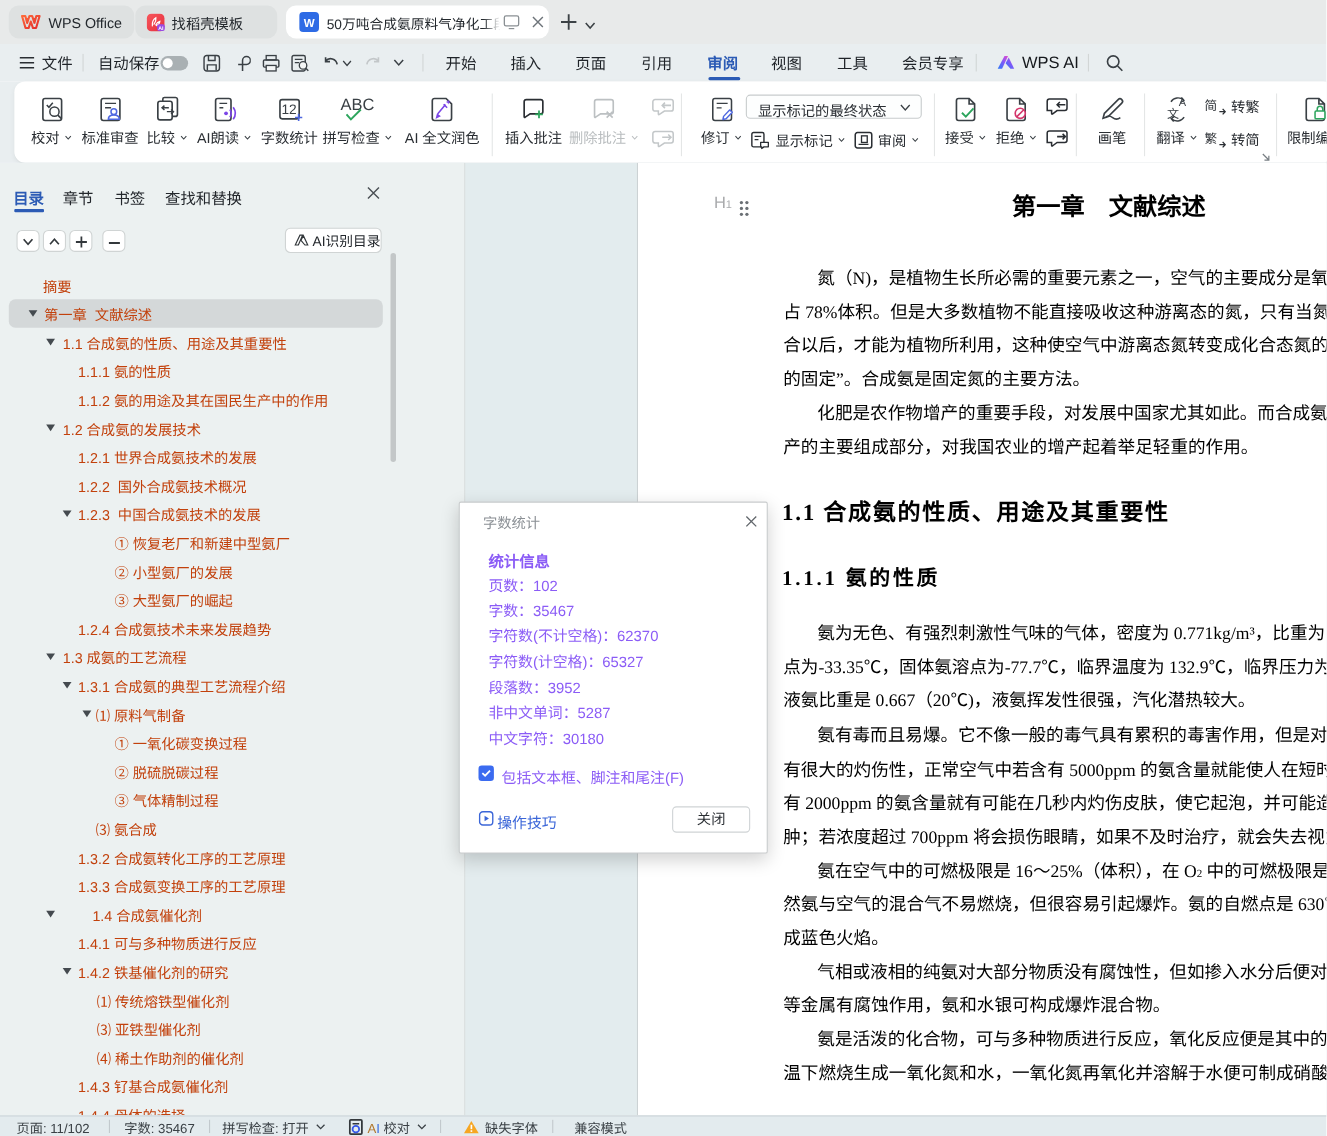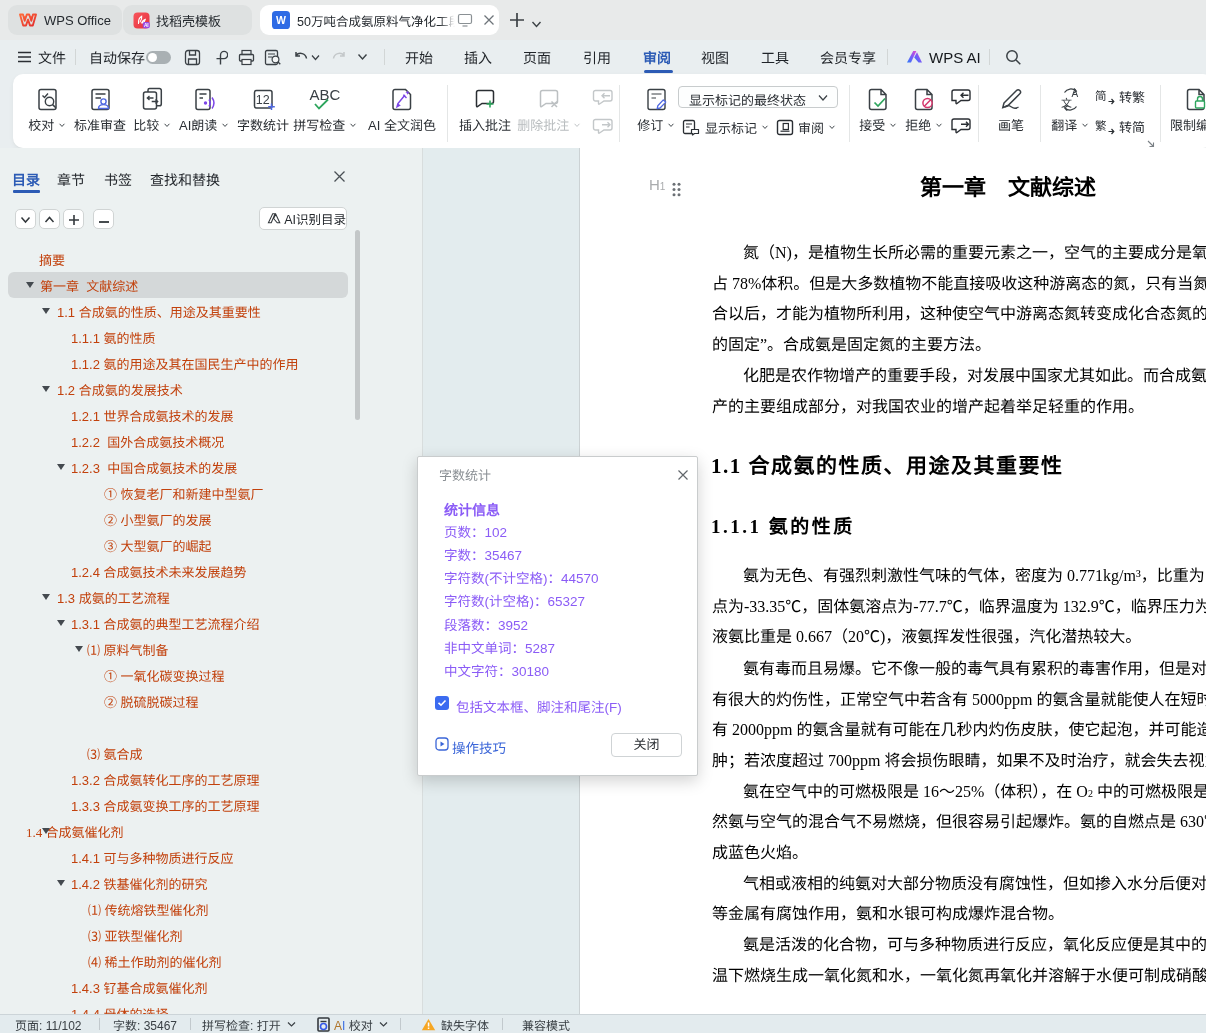--- a/index.html
+++ b/index.html
@@ -500,32 +500,35 @@
     <div class="trow" style="top:488px;">
         <i class="tarr" style="left:75px;"></i>
         <span style="margin-left:87px;">⑴ 原料气制备</span>
       </div>
     <div class="trow" style="top:514px;">
         <span style="margin-left:104px;">① 一氧化碳变换过程</span>
       </div>
     <div class="trow" style="top:540px;">
         <span style="margin-left:104px;">② 脱硫脱碳过程</span>
       </div>
+    <div class="trow" style="top:566px;">
+        <span style="margin-left:104px;">③ 气体精制过程</span>
+      </div>
     <div class="trow" style="top:592px;">
         <span style="margin-left:87px;">⑶ 氨合成</span>
       </div>
     <div class="trow" style="top:618px;">
         <span style="margin-left:71px;">1.3.2 合成氨转化工序的工艺原理</span>
       </div>
     <div class="trow" style="top:644px;">
         <span style="margin-left:71px;">1.3.3 合成氨变换工序的工艺原理</span>
       </div>
     <div class="trow" style="top:670px;">
         <i class="tarr" style="left:42px;"></i>
-        <span style="margin-left:26px;font-family:Liberation Serif, serif;">1.4 合成氨催化剂</span>
+        <span style="margin-left:84px;">1.4 合成氨催化剂</span>
       </div>
     <div class="trow" style="top:696px;">
         <span style="margin-left:71px;">1.4.1 可与多种物质进行反应</span>
       </div>
     <div class="trow" style="top:722px;">
         <i class="tarr" style="left:57px;"></i>
         <span style="margin-left:71px;">1.4.2 铁基催化剂的研究</span>
       </div>
     <div class="trow" style="top:748px;">
         <span style="margin-left:88px;">⑴ 传统熔铁型催化剂</span>
@@ -585,21 +588,21 @@
 </div>
 
 <div id="dialog">
   <div class="abs" style="left:21px;top:8px;font-size:13px;color:#8b9095;">字数统计</div>
   <div class="abs" style="left:259px;top:10px;"><svg width="12" height="12" viewBox="0 0 12 12">
         <path d="M1.5 1.5 L10.5 10.5 M10.5 1.5 L1.5 10.5" stroke="#61666b" stroke-width="1.2"></path>
       </svg></div>
   <div class="drow" style="top:42px;font-weight:bold;font-size:14px;">统计信息</div>
   <div class="drow" style="top:64px;">页数：102</div>
   <div class="drow" style="top:87px;">字数：35467</div>
-  <div class="drow" style="top:110px;">字符数(不计空格)：44570</div>
+  <div class="drow" style="top:110px;">字符数(不计空格)：62370</div>
   <div class="drow" style="top:133px;">字符数(计空格)：65327</div>
   <div class="drow" style="top:157px;">段落数：3952</div>
   <div class="drow" style="top:180px;">非中文单词：5287</div>
   <div class="drow" style="top:203px;">中文字符：30180</div>
   <div class="abs" style="left:17px;top:239px;width:14px;height:14px;background:#3b6bf0;border-radius:3px;">
     <svg style="position:absolute;left:2px;top:3px;" width="10" height="8" viewBox="0 0 10 8">
         <path d="M1.5 3.8 L4 6.2 L8.5 1.5" fill="none" stroke="#fff" stroke-width="1.6"></path>
       </svg>
   </div>
   <div class="drow" style="left:38px;top:239px;">包括文本框、脚注和尾注(F)</div>

